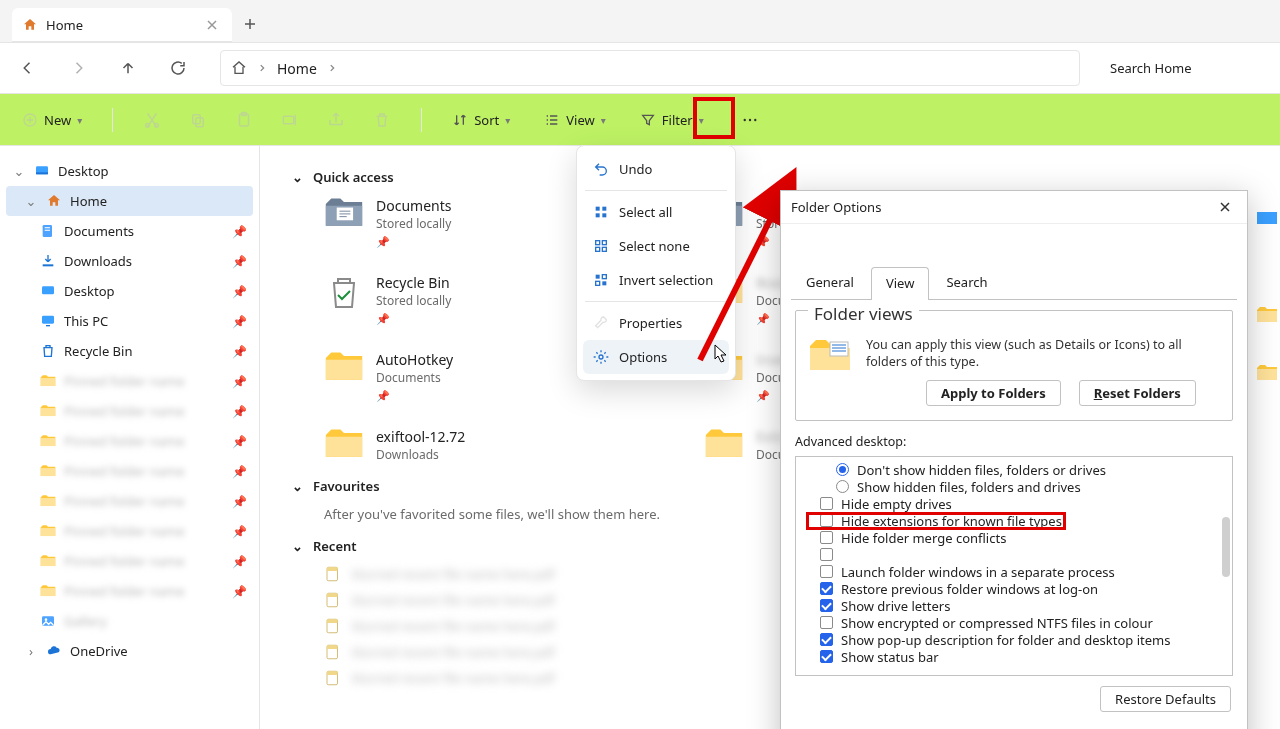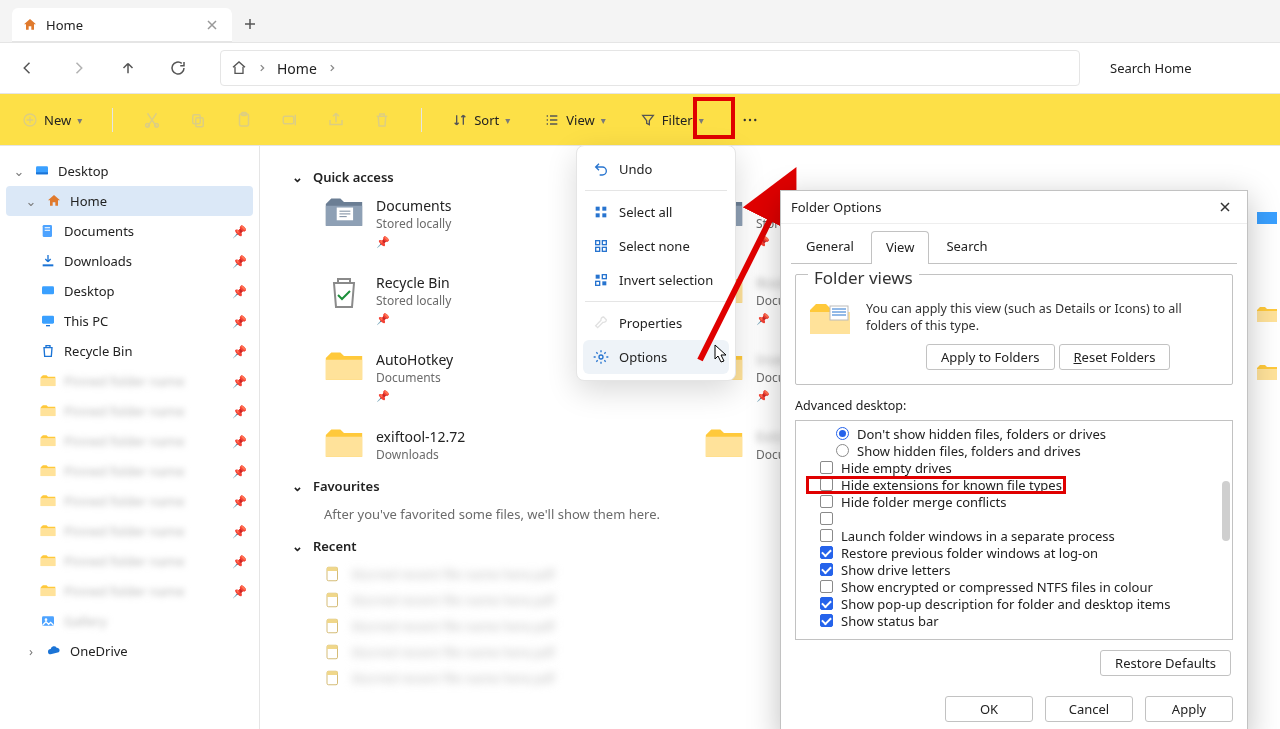--- a/index.html
+++ b/index.html
@@ -30,21 +30,21 @@
 
   
   .navbar{height:52px;background:#fff;border-top:1px solid var(--border);border-bottom:1px solid var(--border);display:flex;align-items:center;padding:0 12px;gap:18px;}
   .iconbtn{width:32px;height:32px;display:flex;align-items:center;justify-content:center;border-radius:4px;color:var(--gray-icon);}
   .addressbar{flex:1;display:flex;align-items:center;gap:10px;height:36px;border:1px solid var(--border);border-radius:4px;padding:0 10px;background:#fff;margin-left:8px;}
   .crumb{display:flex;align-items:center;gap:10px;font-size:14px;color:#222;}
   .chev{color:var(--gray-icon);}
   .searchbox{width:170px;height:36px;display:flex;align-items:center;padding:0 12px;color:var(--muted);}
 
   
-  .toolbar{height:52px;background:#fde047;border-bottom:1px solid var(--border);display:flex;align-items:center;padding:0 14px;gap:18px;}
+  .toolbar{height:52px;background:#bef264;border-bottom:1px solid var(--border);display:flex;align-items:center;padding:0 14px;gap:18px;}
   .tbgroup{display:flex;align-items:center;gap:12px;}
   .tb-sep{width:1px;height:24px;background:var(--border);margin:0 4px;}
   .tbtn{display:flex;align-items:center;gap:6px;height:34px;padding:0 8px;border-radius:4px;color:#333;}
   .tbtn.disabled{color:#bdbdbd;}
   .tbtn.disabled svg{opacity:.5}
   .tbtn .caret{font-size:10px;color:var(--gray-icon);}
   .ellipsis-btn{width:40px;height:34px;display:flex;align-items:center;justify-content:center;border-radius:4px;}
   .red-box{position:absolute;border:4px solid var(--highlight);pointer-events:none;}
 
   
@@ -82,29 +82,29 @@
 
   
   .arrow{position:absolute;z-index:11;pointer-events:none;}
   .cursor{position:absolute;z-index:12;pointer-events:none;}
 
   
   .dialog{position:absolute;left:780px;top:190px;width:468px;background:#fff;border:1px solid var(--dialog-border);box-shadow:0 8px 30px rgba(0,0,0,.25);z-index:20;}
   .dlg-title{height:20px;display:flex;align-items:center;justify-content:space-between;padding:16px 10px;border-bottom:1px solid #eee;font-size:13px;}
   .dlg-close{width:24px;height:24px;display:flex;align-items:center;justify-content:center;}
   .tabs{display:flex;gap:2px;padding:6px 10px 0 10px;}
-  .tabbtn{padding:6px 14px 8px 14px;border:1px solid transparent;border-bottom:none;border-radius:4px 4px 0 0;color:#444;}
+  .tabbtn{padding:6px 14px 8px 14px;border:1px solid transparent;border-bottom:none;border-radius:4px 4px 0 0;color:#444;margin-top:36px;}
   .tabbtn.active{border-color:var(--dialog-border);background:#fff;position:relative;top:1px;}
   .tabline{height:1px;background:var(--dialog-border);margin:0 10px;}
   .dlg-body{padding:10px 14px 10px 14px;}
   .group{border:1px solid var(--dialog-border);border-radius:2px;padding:10px 12px 14px 12px;margin-bottom:12px;}
   .group .legend{position:relative;top:-19px;background:#fff;padding:0 6px;display:inline-block;font-size:17px;color:#333;}
   .fv-row{display:flex;gap:14px;align-items:flex-start;margin-top:-8px;}
   .fv-row .desc{color:#333;font-size:12.5px;flex:1;}
-  .btnrow{display:flex;gap:4px;margin-top:10px;margin-left:60px;}
+  .btnrow{display:flex;gap:18px;margin-top:10px;margin-left:60px;font-weight:bold;}
   .winbtn{height:26px;padding:0 14px;border:1px solid var(--dialog-border);border-radius:3px;background:#fff;display:flex;align-items:center;font-size:12.5px;}
   .adv-label{font-size:12.5px;margin:6px 0 6px 0;}
   .advbox{border:1px solid var(--dialog-border);height:220px;position:relative;}
   .advlist{position:absolute;left:6px;right:14px;top:4px;bottom:4px;overflow:hidden;}
   .advrow{display:flex;align-items:center;gap:8px;height:17px;font-size:12.5px;margin-left:18px;white-space:nowrap;}
   .advrow.radio{margin-left:34px;}
   .advrow.check{margin-left:18px;}
   .advrow .box{width:13px;height:13px;border:1px solid #8a8a8a;border-radius:2px;display:inline-flex;align-items:center;justify-content:center;background:#fff;}
   .advrow .box.checked{background:var(--check-blue);border-color:var(--check-blue);}
   .advrow .box.checked::after{content:"";width:7px;height:4px;border:2px solid #fff;border-top:none;border-right:none;transform:rotate(-45deg);position:relative;top:-1px;}

